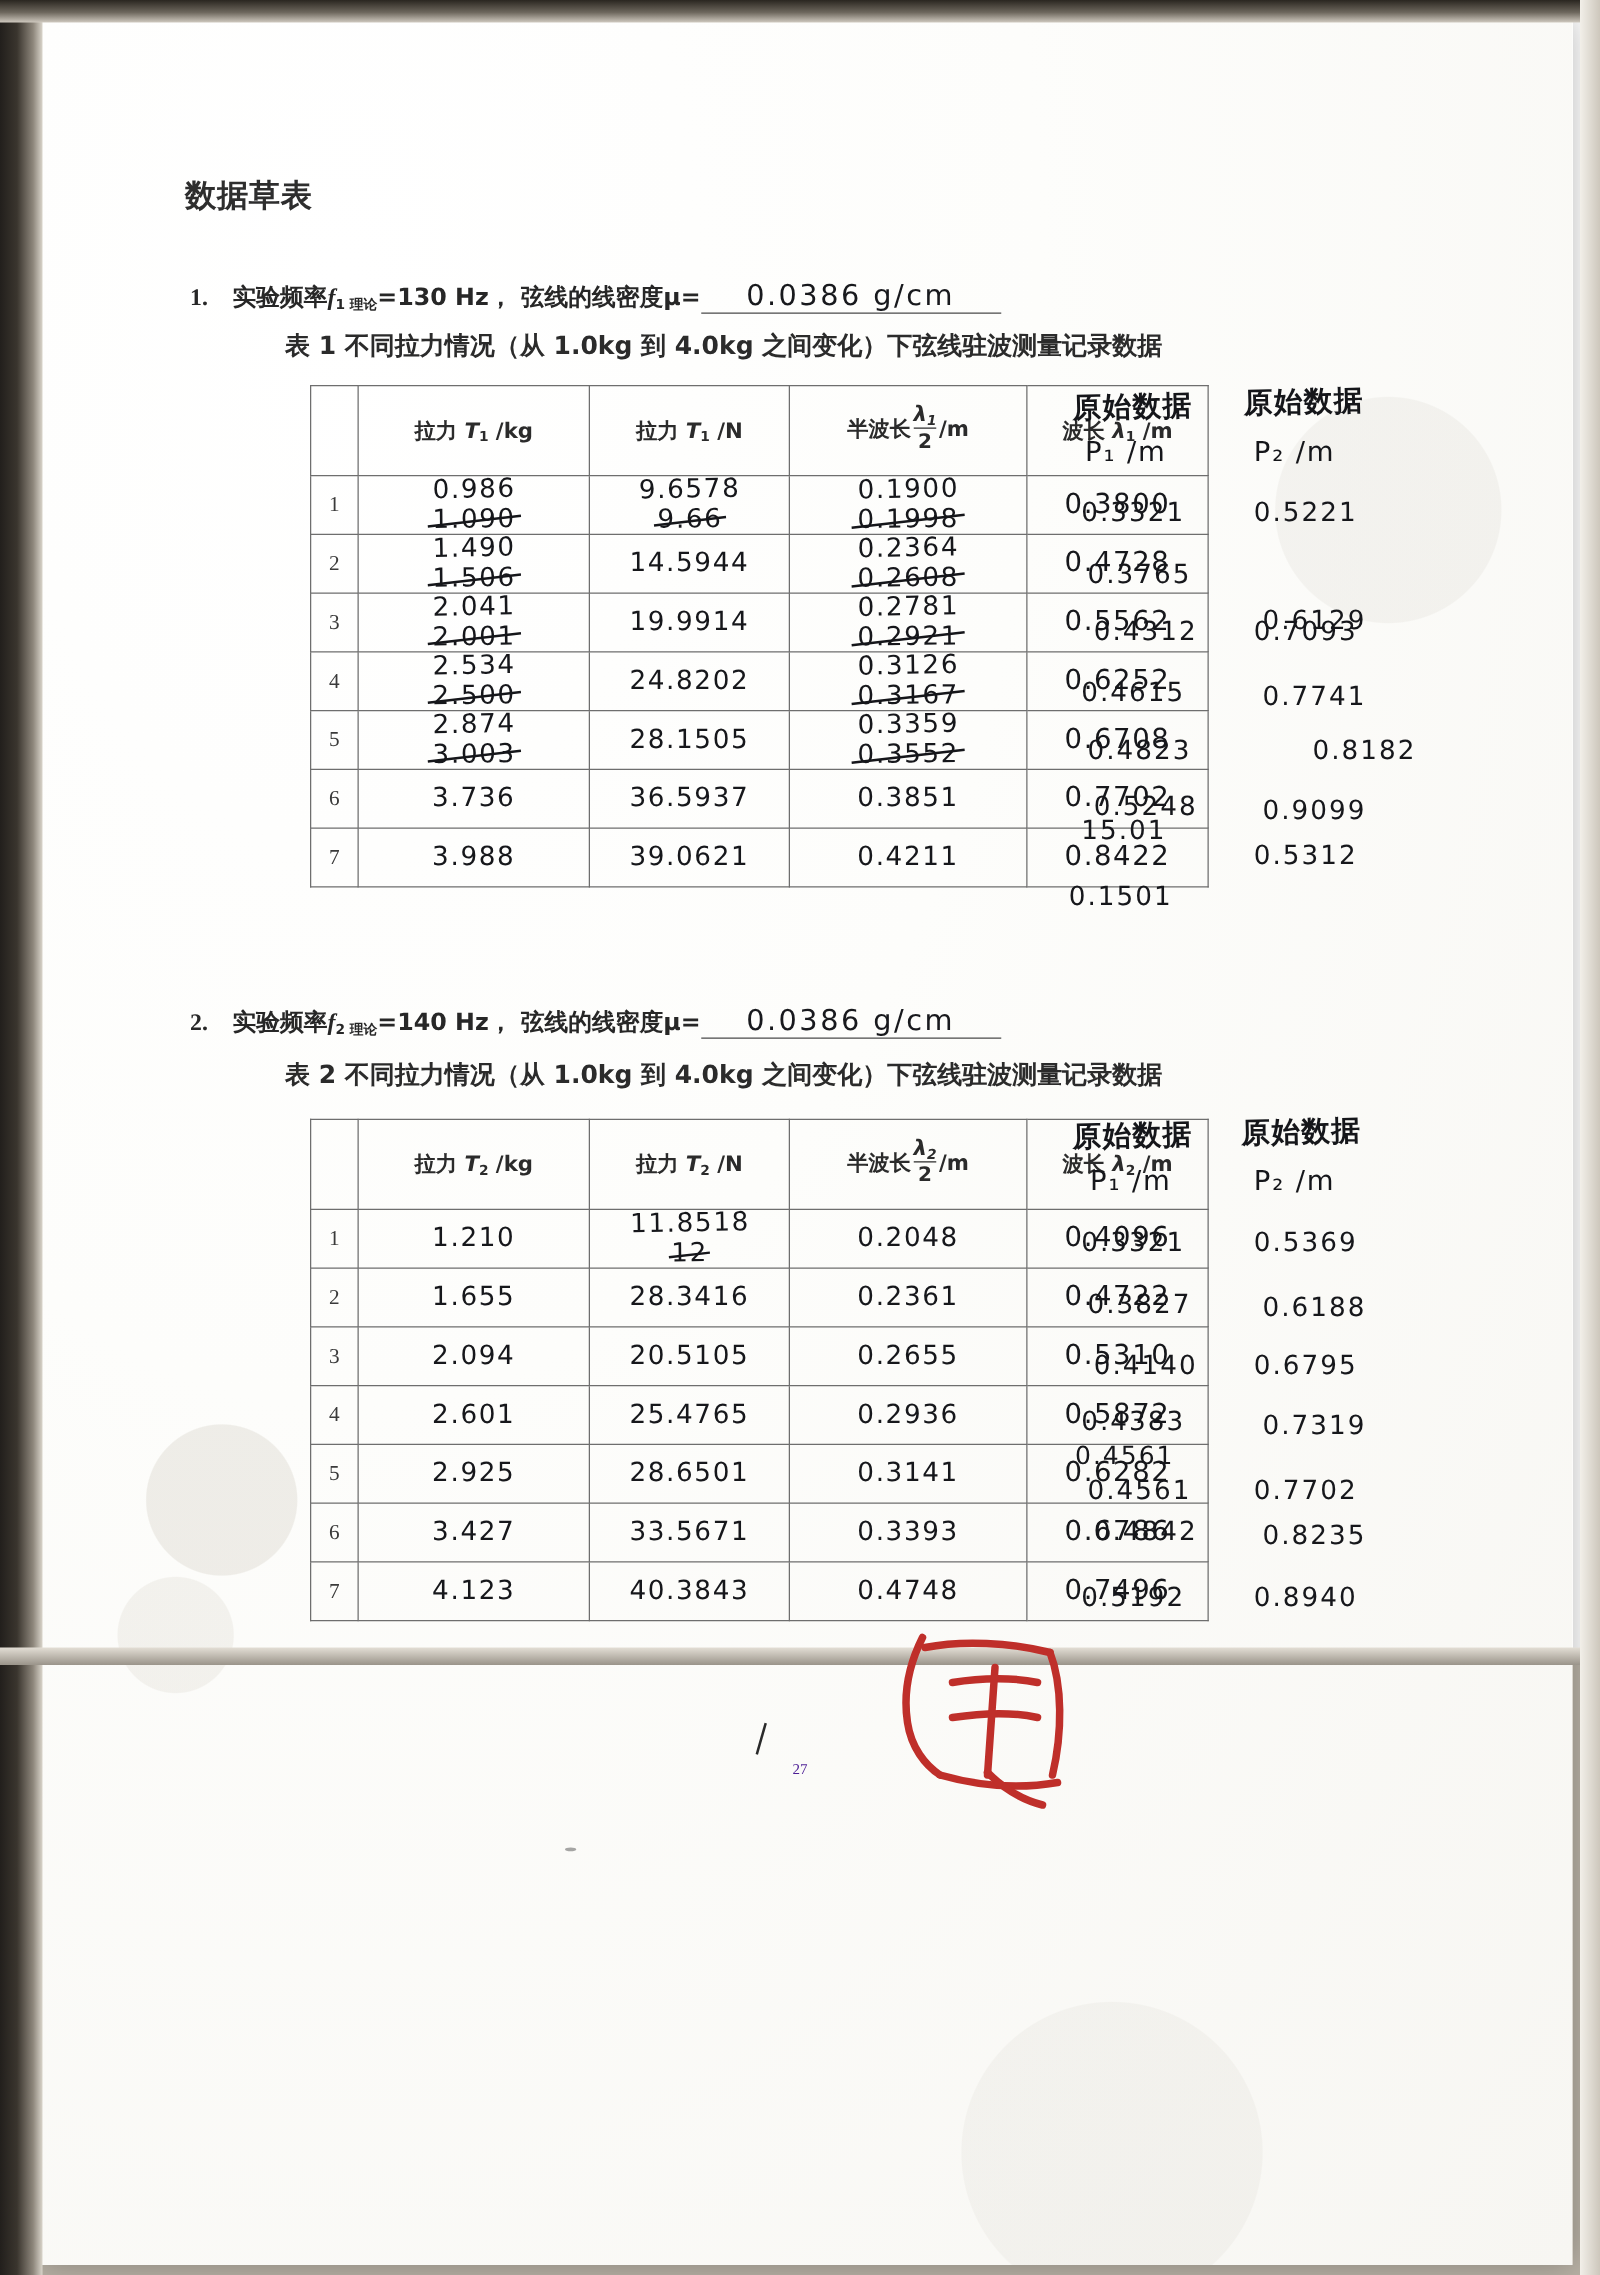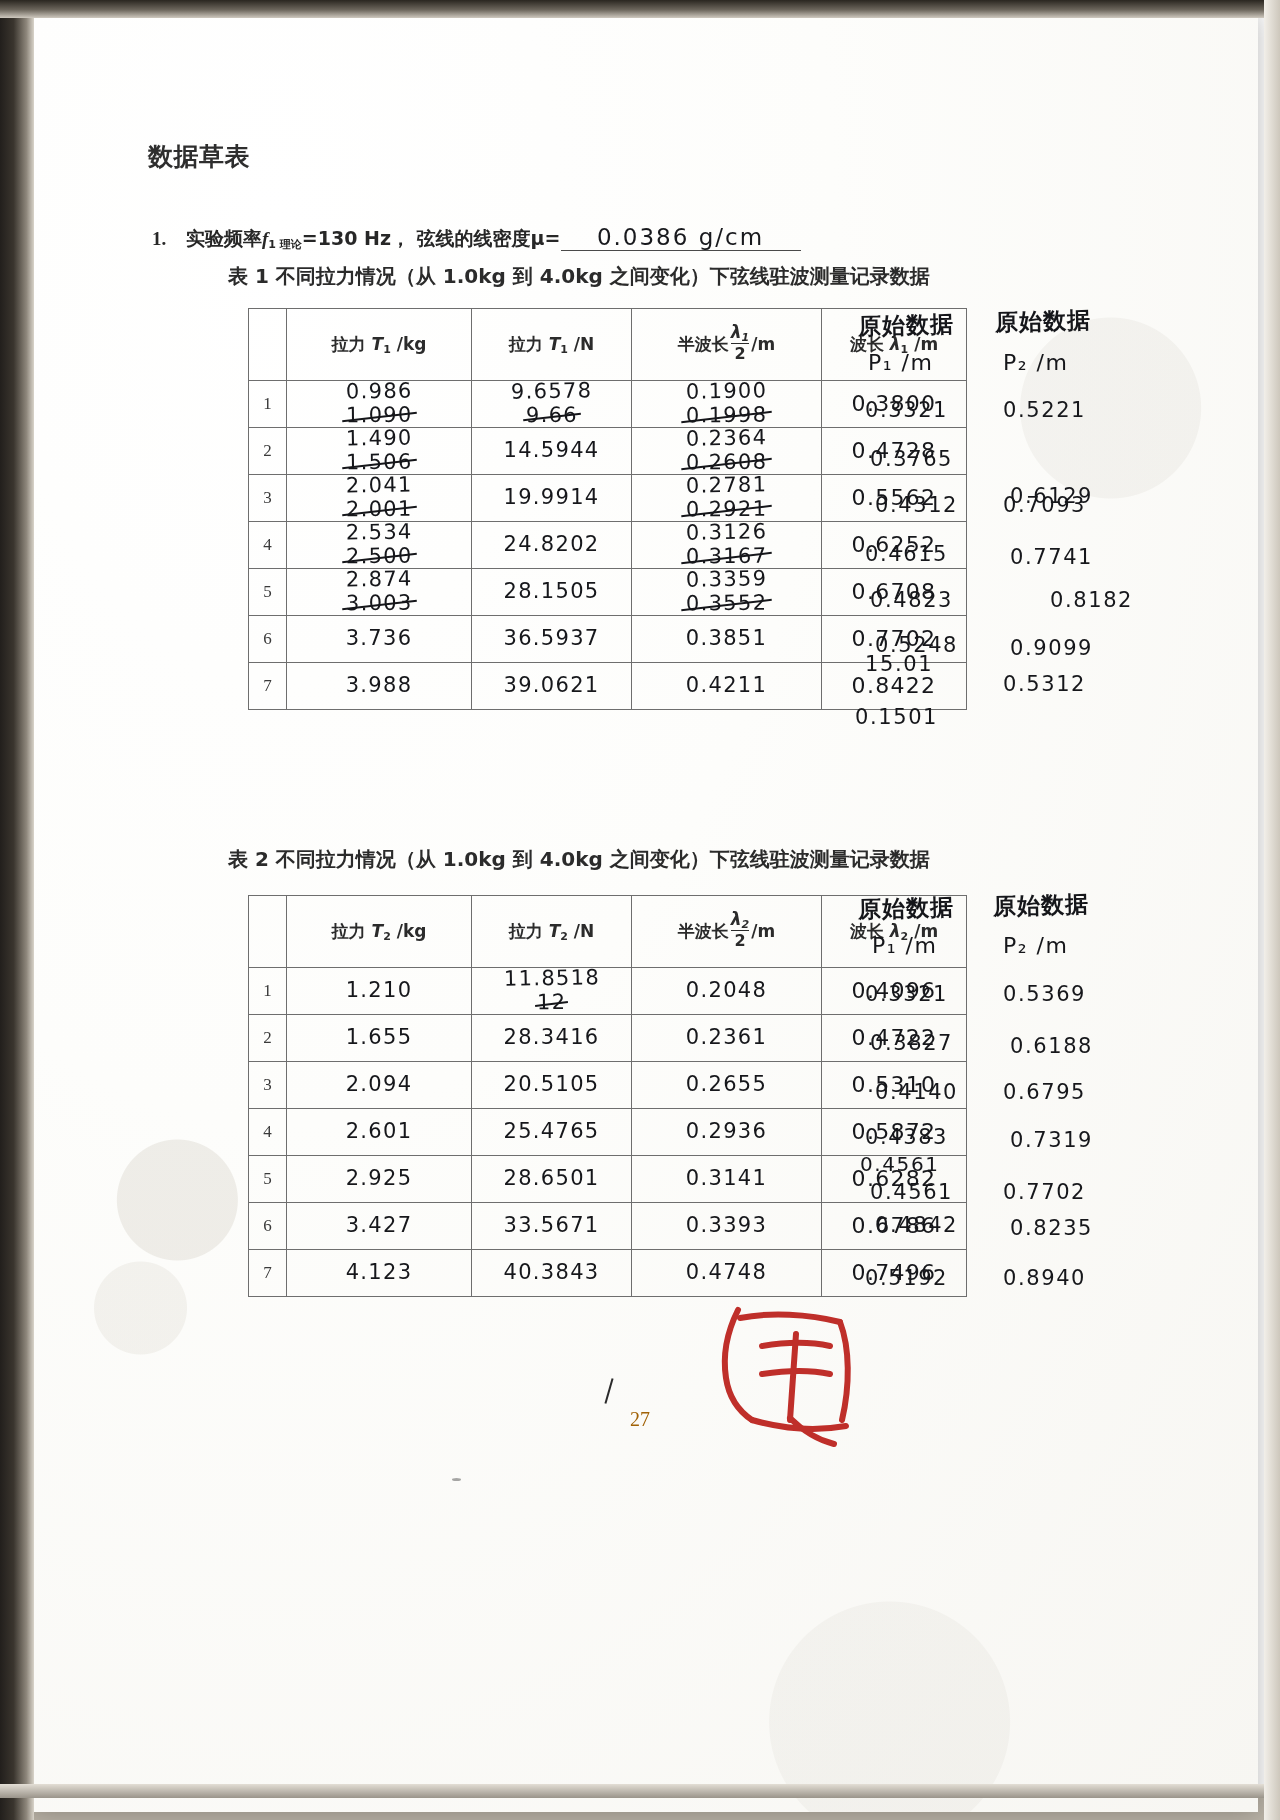--- a/index.html
+++ b/index.html
@@ -6,21 +6,21 @@
   html, body { margin:0; padding:0; }
   body {
     width:1280px; height:1820px;
     background:#b9b2a6;
     font-family:"Liberation Serif", serif;
     overflow:hidden;
   }
 
   
   #scan {
-    position:absolute; left:0; top:0; width:1280px; height:1798px;
+    position:absolute; left:0; top:0; width:1280px; height:1332px;
     background:#ffffff;
   }
   .paper {
     position:absolute;
     left:30px; top:12px; width:1228px; height:1800px;
     background:
       radial-gradient(ellipse at 20% 12%, #ffffff 0%, #fdfdfb 40%, #f7f6f2 100%);
     box-shadow:0 0 26px rgba(0,0,0,.28);
   }
   
@@ -204,22 +204,22 @@
     letter-spacing:1.6px;
     color:#16171b;
     white-space:nowrap;
   }
 
   
   #page-number {
     position:absolute; left:0; top:1408px; width:1280px;
     text-align:center;
     font-family:"Liberation Serif", serif;
-    font-size:20px;
-    color:#a16207;
+    font-size:12px;
+    color:#4c1d95;
   }
   
   #signature {
     position:absolute; left:700px; top:1300px;
     width:180px; height:150px;
     pointer-events:none;
   }
   .tick-mark {
     position:absolute; left:608px; top:1378px;
     width:2px; height:26px;
@@ -465,20 +465,24 @@
       <div class="hval" style="left: 870px; top: 588px;">0.4823</div>
       <div class="hval" style="left: 1003px; top: 588px; margin-left: 47px;">0.8182</div>
       <div class="hval" style="left: 875px; top: 633px;">0.5248</div>
       <div class="hval" style="left: 1010px; top: 636px;">0.9099</div>
       <div class="hval" style="left: 865px; top: 652px;">15.01</div>
       <div class="hval" style="left: 1003px; top: 672px;">0.5312</div>
     </div>
 
   <div class="hval" style="left:855px; top:705px;">0.1501</div>
 
+  <div id="q2-line" class="q-line">
+    <span class="idx">2.</span><span>实验频率</span><span class="sym">f</span><span class="sub">2 理论</span><span>=140 Hz，</span>
+    <span>弦线的线密度</span><span>μ=</span><span class="blank hw">0.0386 g/cm</span>
+  </div>
 
   <div id="cap2" class="tbl-caption">表 2  不同拉力情况（从 1.0kg 到 4.0kg 之间变化）下弦线驻波测量记录数据</div>
 
   <table class="grid" style="left:248px; top:895px;">
     <thead>
       <tr>
         <th class="col-idx"></th>
         <th class="col-wide">
           拉力&nbsp;<span class="it">T</span><span class="sb">2</span>&nbsp;/kg
         </th>

